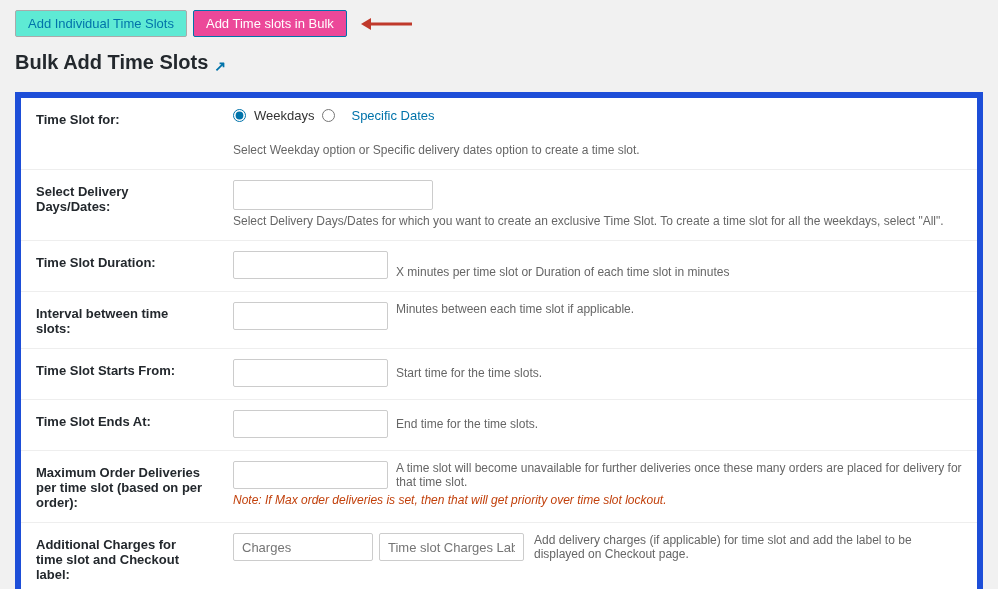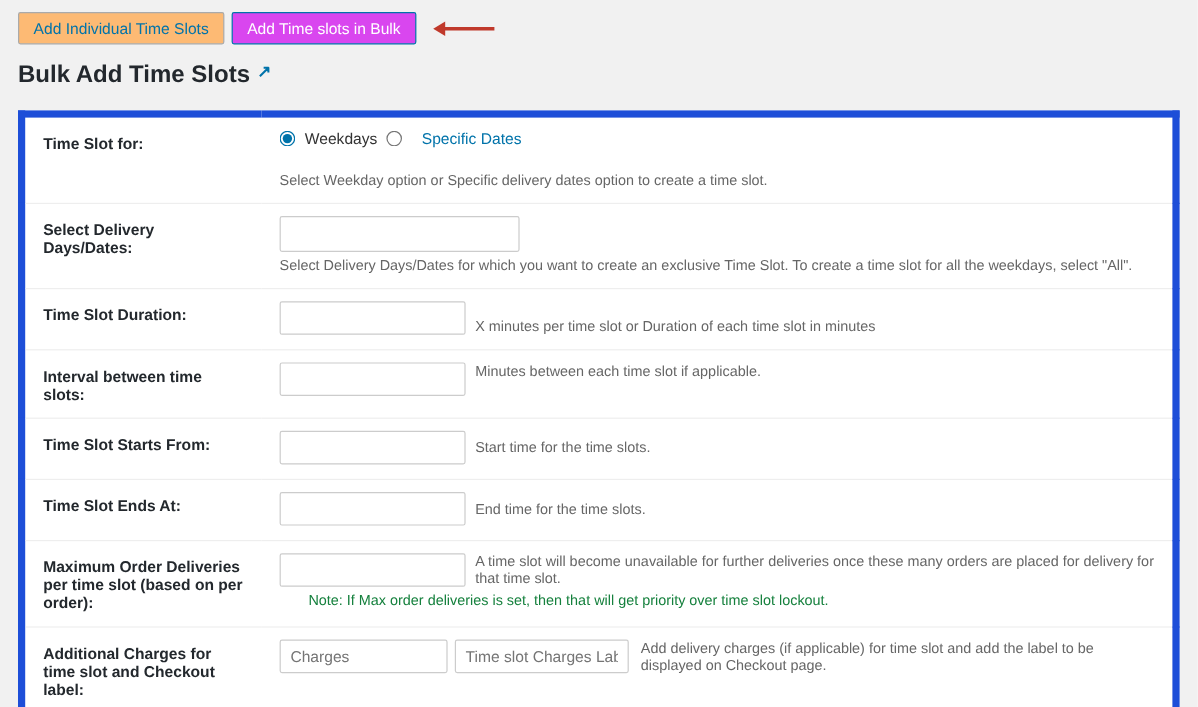--- a/index.html
+++ b/index.html
@@ -16,38 +16,38 @@
     }
     .top-buttons {
       display: flex;
       align-items: center;
       gap: 6px;
       margin-bottom: 14px;
     }
     .tab-btn {
       padding: 5px 12px;
       border: 1px solid #aaa;
-      background: #fdba74;
+      background: #5eead4;
       color: #0073aa;
       cursor: pointer;
       font-size: 13px;
       border-radius: 2px;
     }
     .tab-btn.active {
-      background: #d946ef;
+      background: #ec4899;
       color: #fff;
       border-color: #0073aa;
     }
     .page-title {
       font-size: 20px;
       font-weight: 600;
       color: #23282d;
       margin-bottom: 18px;
       display: flex;
-      align-items: flex-start;
+      align-items: flex-end;
       gap: 6px;
     }
     .external-link-icon {
       color: #0073aa;
       font-size: 14px;
       cursor: pointer;
     }
     .form-table {
       width: 100%;
       border-collapse: collapse;
@@ -73,22 +73,22 @@
     }
     .form-table td.input-col {
       padding-top: 10px;
     }
     .hint-text {
       font-size: 12px;
       color: #666;
       margin-top: 4px;
     }
     .hint-text.italic {
-      color: #15803d;
-      margin-left: 24px;
+      font-style: italic;
+      color: #c2410c;
     }
     .radio-group {
       display: flex;
       align-items: center;
       gap: 8px;
       margin-bottom: 20px;
     }
     .radio-group label {
       font-size: 13px;
       cursor: pointer;

